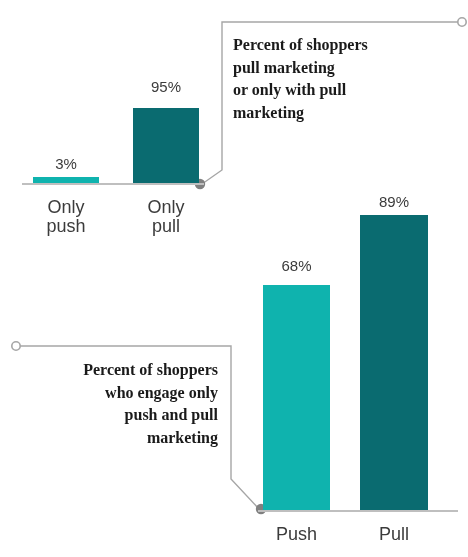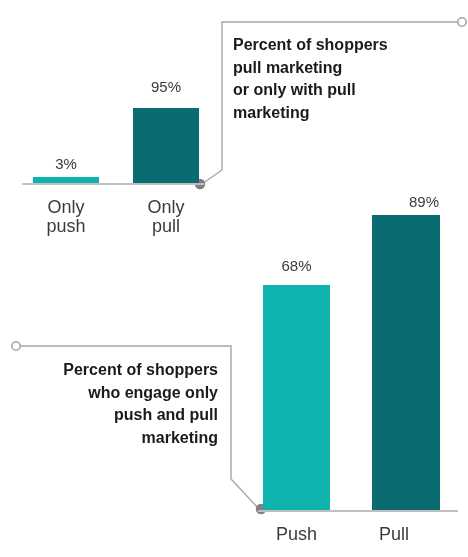--- a/index.html
+++ b/index.html
@@ -100,21 +100,21 @@
     top: 330px;
     width: 200px;
   }
   
   .callout {
     position: absolute;
     font-weight: bold;
     font-size: 16px;
     line-height: 22.5px;
     color: #1a1a1a;
-    font-family: Liberation Sans, sans-serif;
+    font-family: Liberation Serif, serif;
   }
   #callout-top {
     left: 233px;
     top: 34px;
     width: 226px;
     text-align: left;
   }
   #callout-bottom {
     left: 14px;
     top: 359px;
@@ -170,21 +170,21 @@
   </div>
 
   <div id="chart-bottom" class="chart">
     <div class="plot">
 
       <div class="bar-col" style="left:15px; width:67px; height:330px;">
         <div class="value-label" style="bottom:236px;">68%</div>
         <div class="bar" style="left:0; width:67px; height:225px; background:#0FB3AE;"></div>
       </div>
 
-      <div class="bar-col" style="left:124px; width:68px; height:330px;padding-left:12px;">
+      <div class="bar-col" style="left:112px; width:68px; height:330px;">
         <div class="value-label" style="bottom:300px;">89%</div>
         <div class="bar" style="left:0; width:68px; height:295px; background:#0A6B70;"></div>
       </div>
     </div>
 
     <div class="axis-line"></div>
 
     <div class="cat-label" style="left:15px; width:67px; top:345px;">
       <span class="callout-line">Push</span>
     </div>

